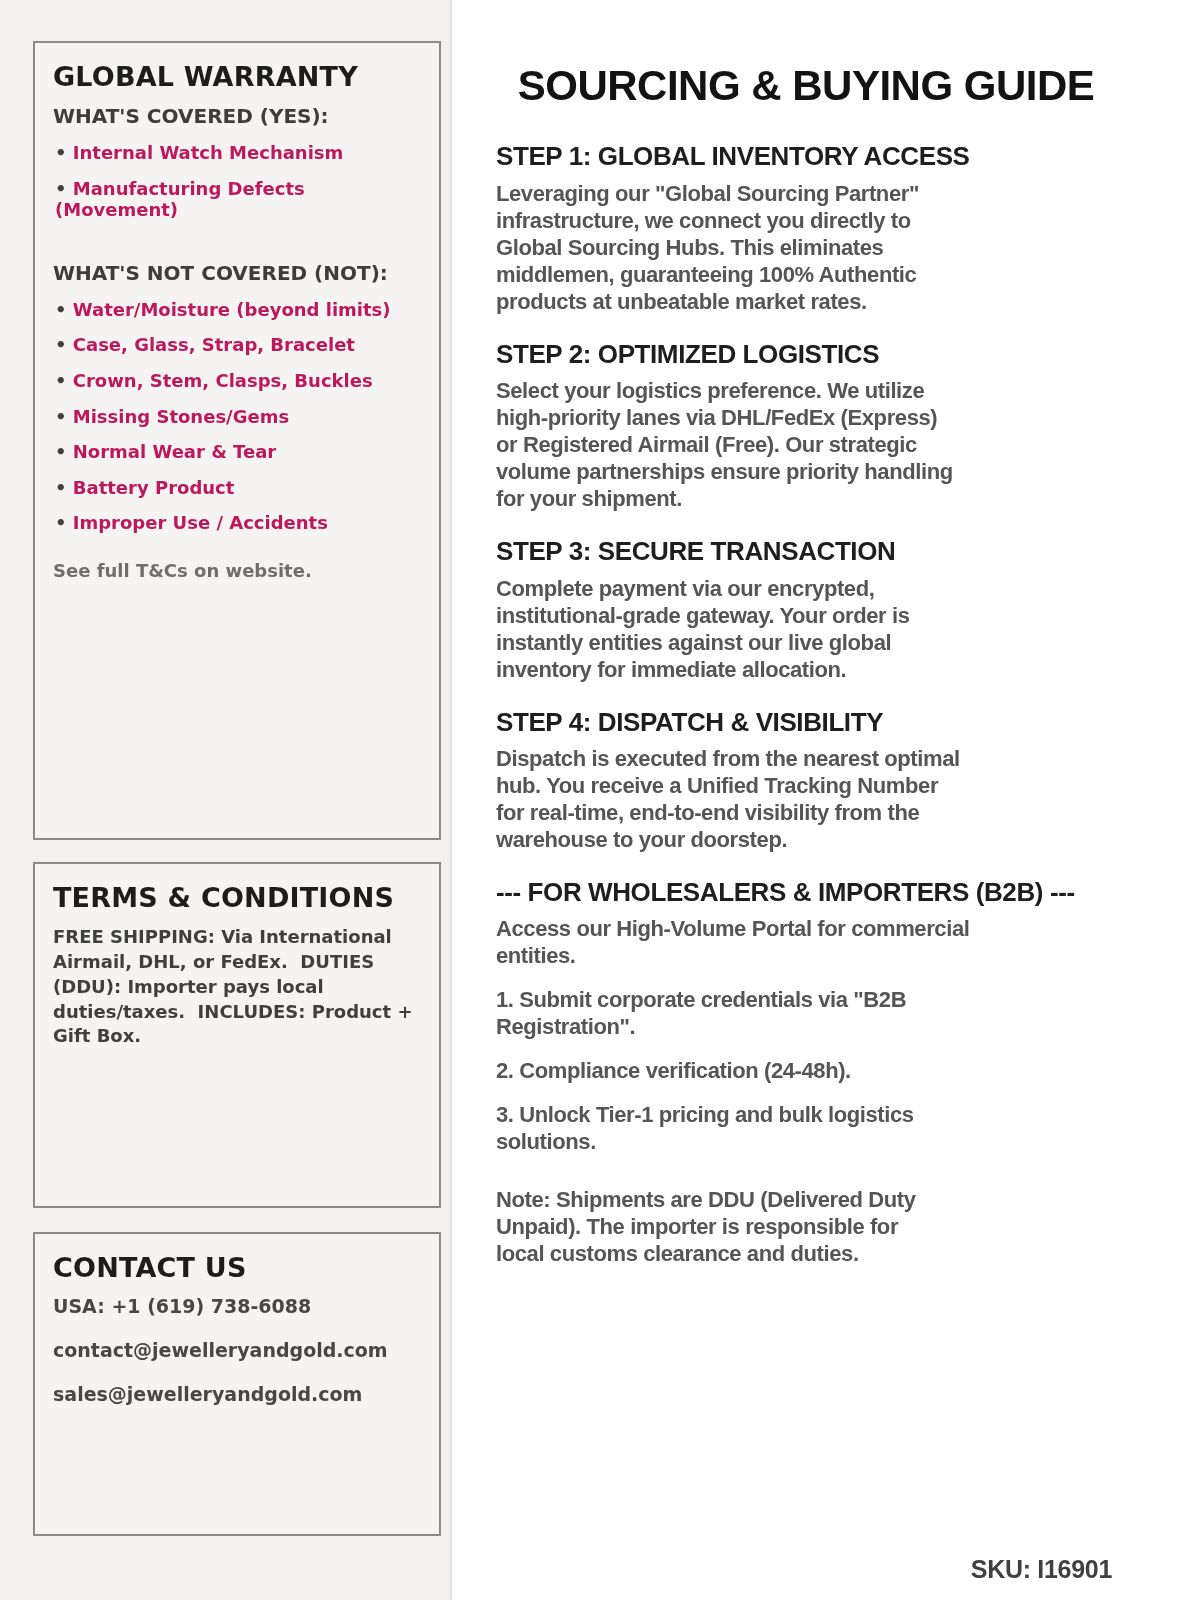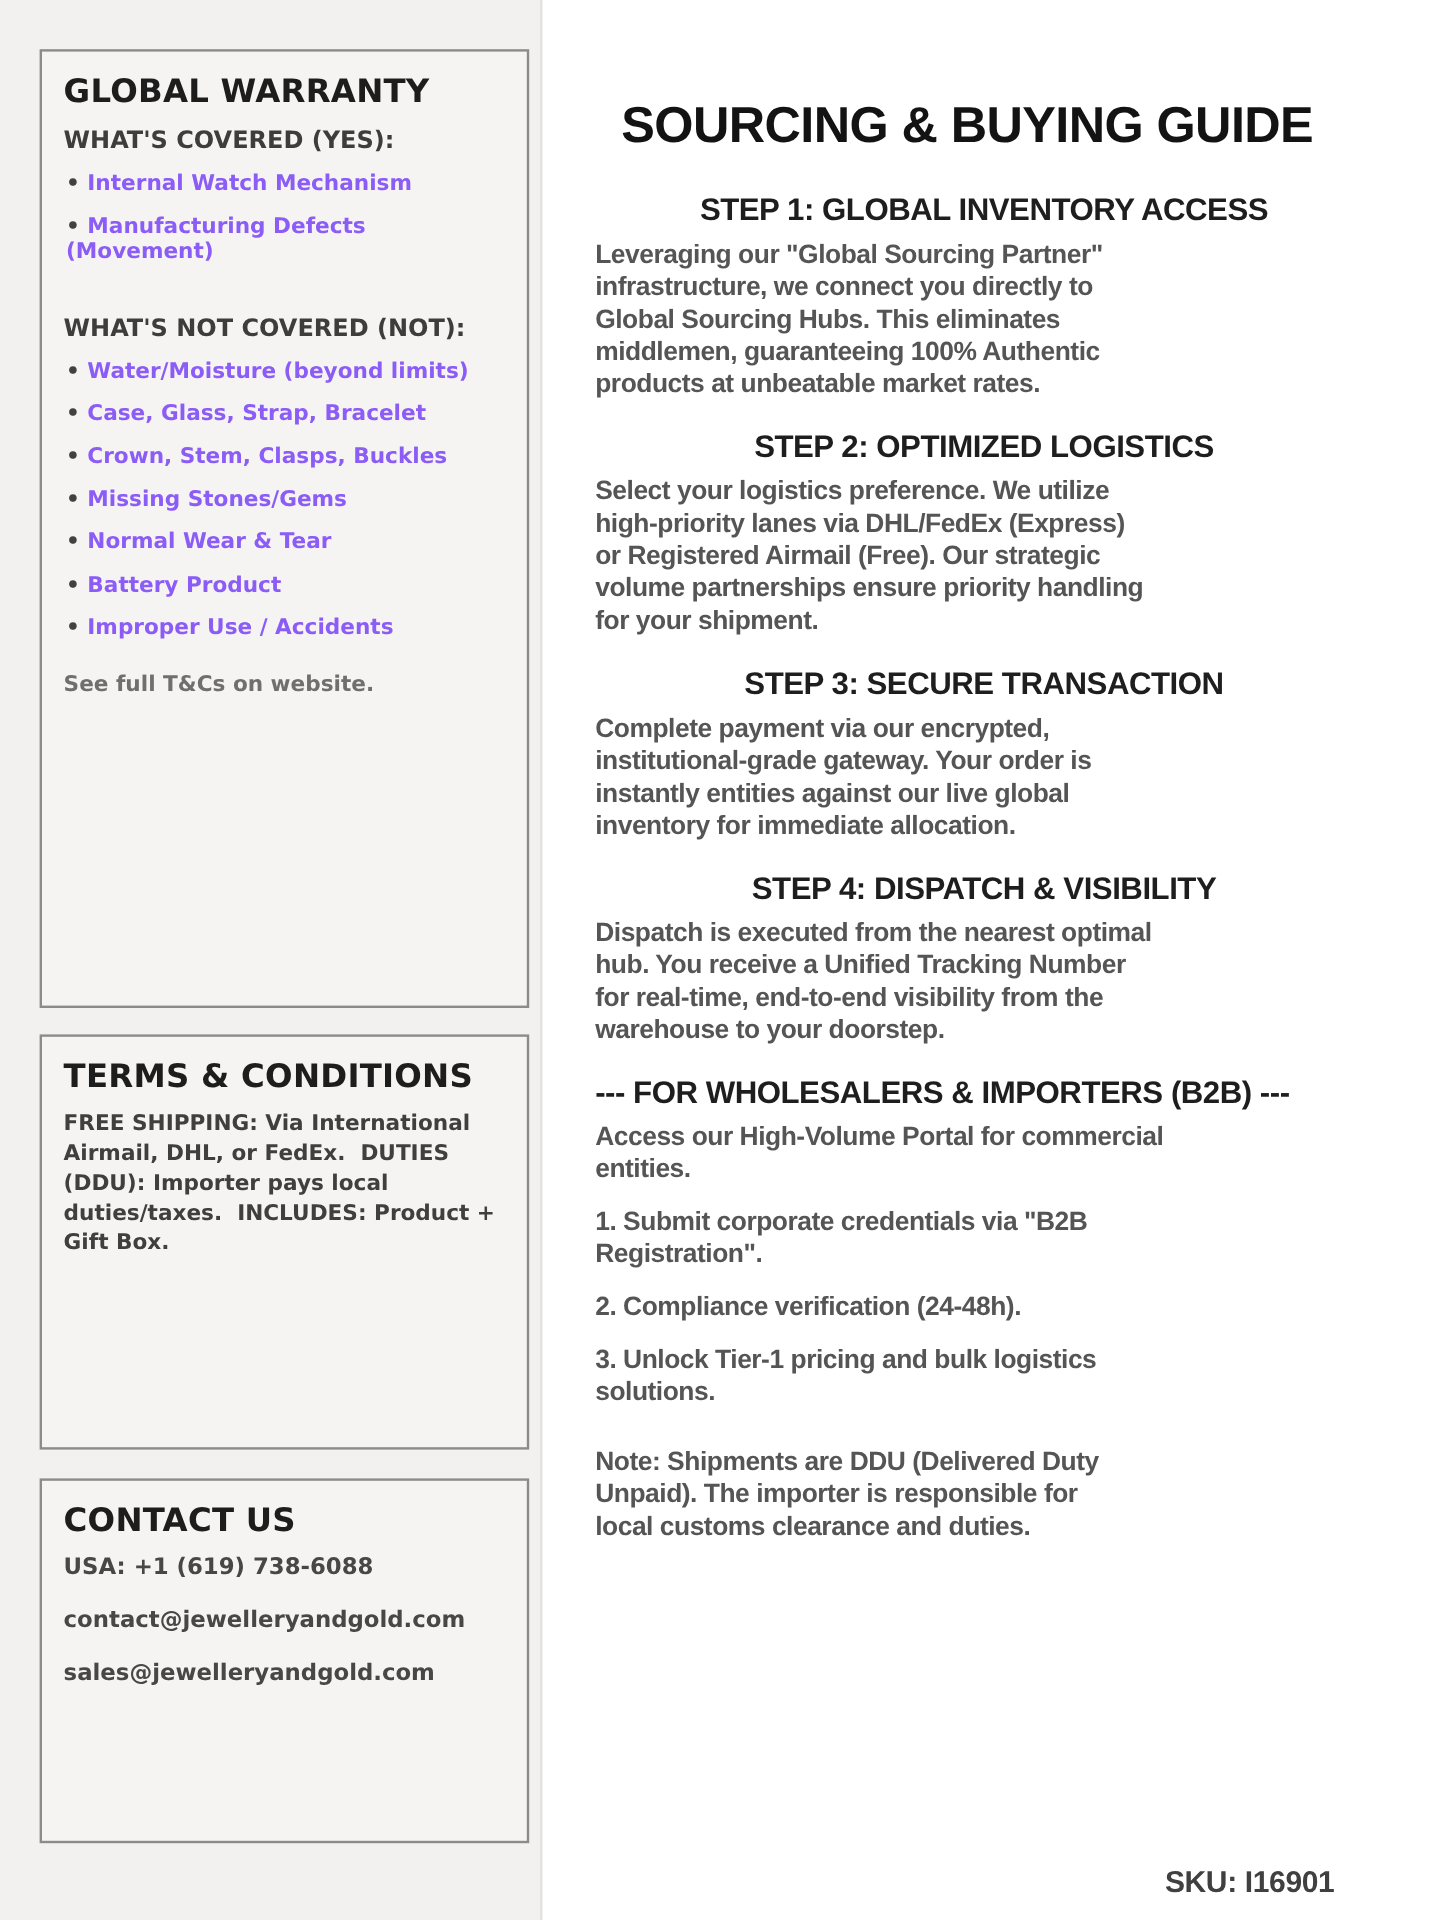--- a/index.html
+++ b/index.html
@@ -47,21 +47,21 @@
     font-size: 20px;
     font-weight: bold;
     color: #3d3d3d;
     margin: 0 0 14px 0;
     line-height: 1.2;
   }
   .side-subhead.second { margin-top: 40px; }
   .bullet-item {
     font-size: 18px;
     font-weight: bold;
-    color: #8b5cf6;
+    color: #be185d;
     line-height: 1.2;
     margin: 0 0 14px 0;
     padding-left: 2px;
   }
   .bullet-item::before {
     content: "\2022\00a0";
     color: #414141;
   }
   .side-footnote {
     font-size: 18px;
@@ -87,42 +87,41 @@
   }
 
   
   .main {
     position: absolute;
     left: 454px; top: 0;
     width: 746px;
     height: 1600px;
     background: #ffffff;
     font-family: "Liberation Sans", sans-serif;
-    padding: 82px 56px 0 42px;
+    padding: 64px 56px 0 42px;
   }
   .main-title {
     font-size: 42px;
     font-weight: bold;
     color: #131313;
     letter-spacing: -0.5px;
     text-align: center;
     margin: 0 0 34px 0;
     line-height: 1.05;
     position: relative;
     left: -14px;
     white-space: nowrap;
   }
   .step-heading {
     font-size: 26px;
     font-weight: bold;
     color: #1e1e1e;
     letter-spacing: -0.4px;
     margin: 0 0 9px 0;
     line-height: 1.1;
-    text-align: center;
   }
   .step-body {
     font-size: 22px;
     font-weight: bold;
     color: #555555;
     letter-spacing: -0.4px;
     line-height: 27px;
     white-space: pre-line;
     margin: 0 0 25px 0;
   }

